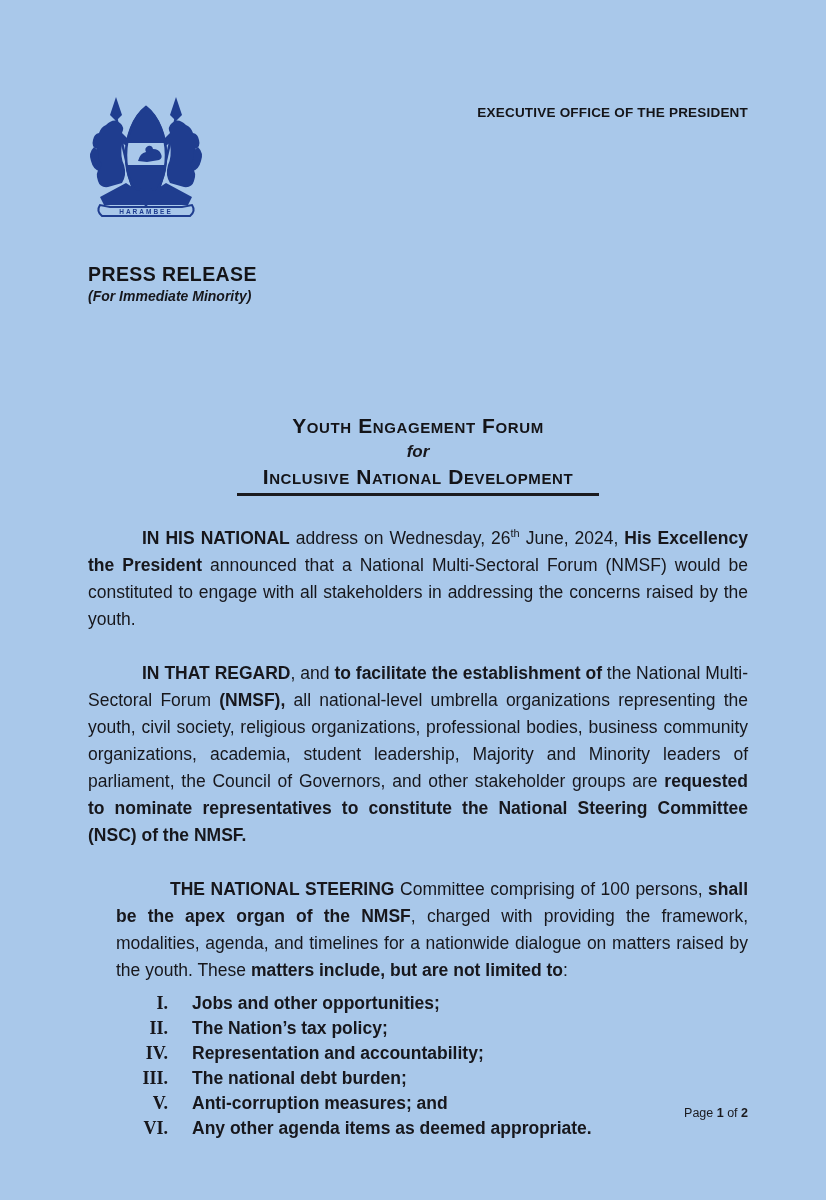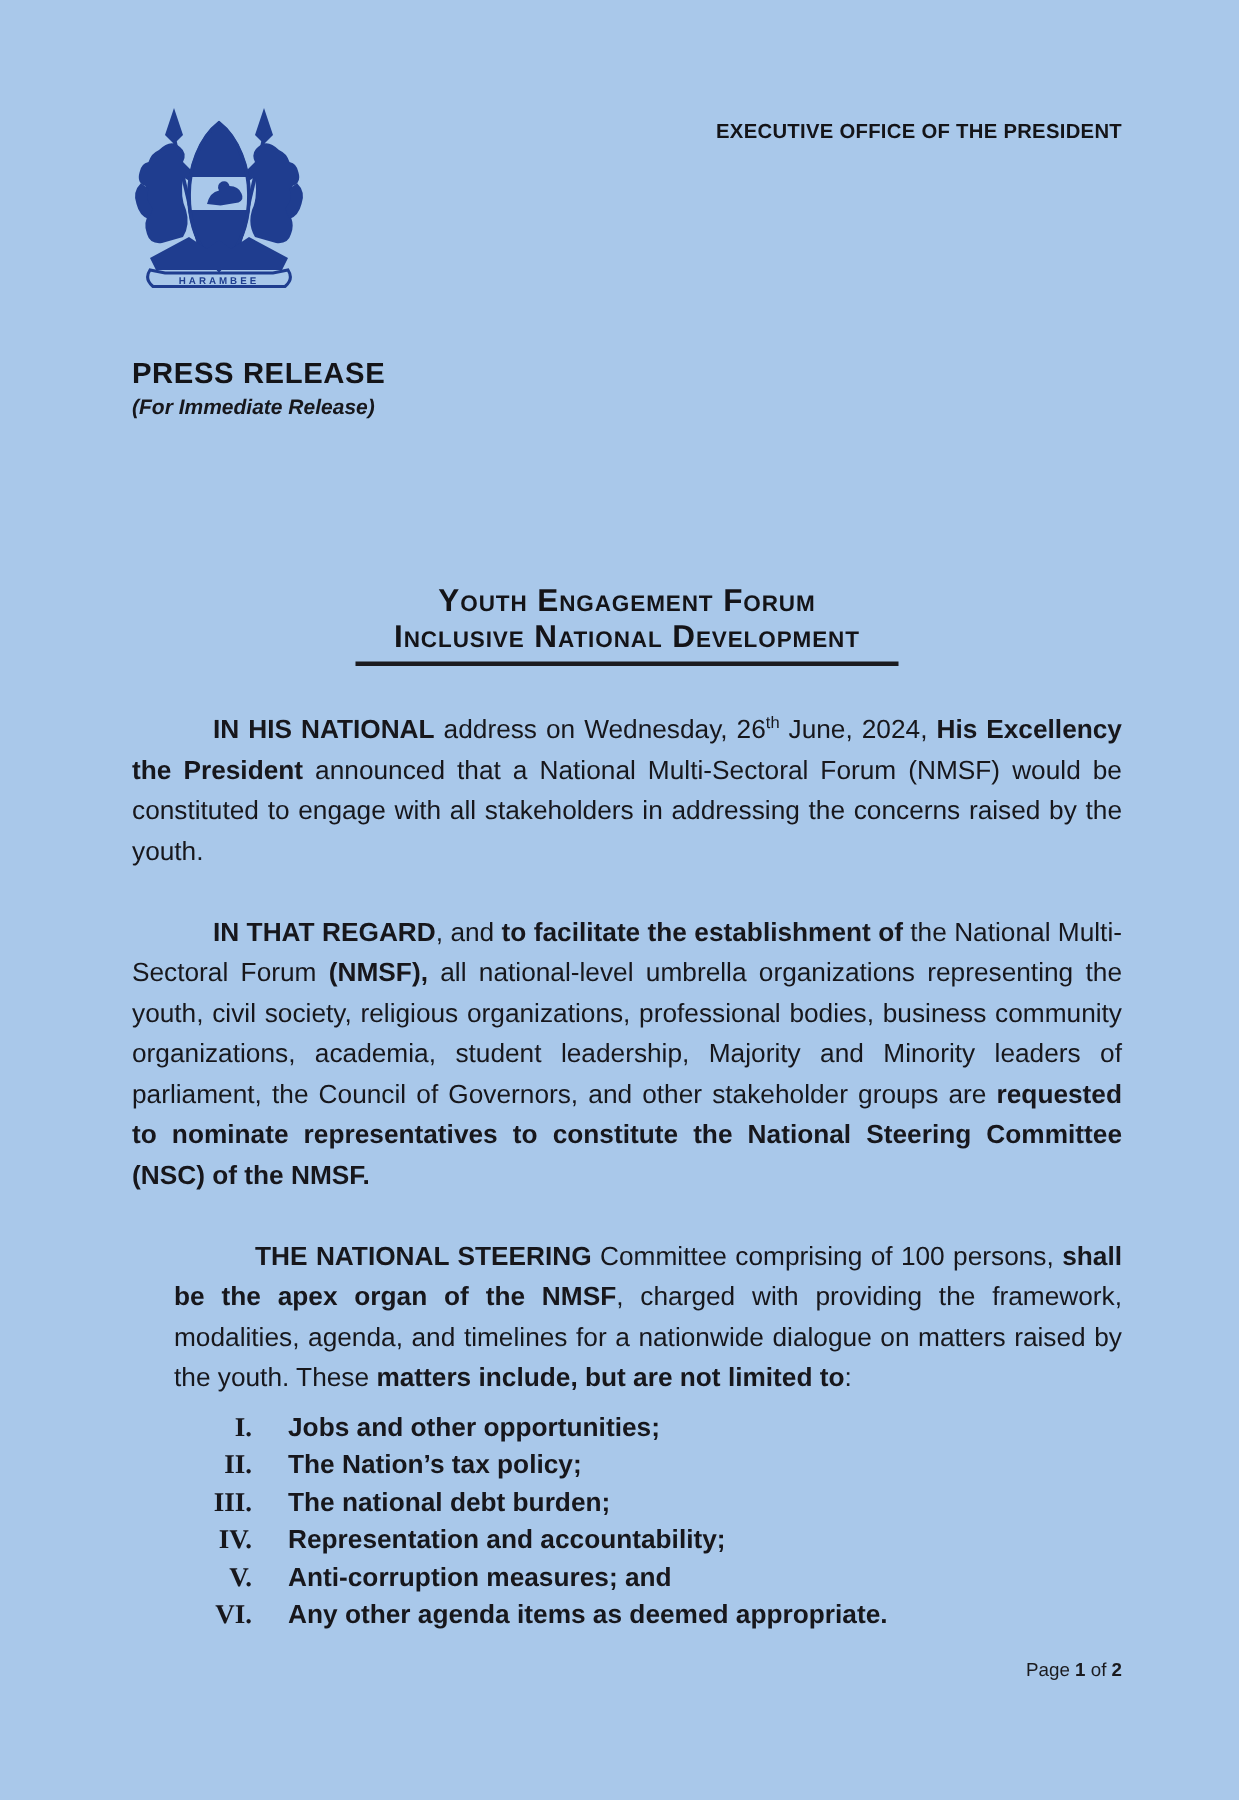--- a/index.html
+++ b/index.html
@@ -8,21 +8,21 @@
     background:#8aa7c6;
   }
   .page{
     position:relative;
     width:826px;height:1200px;
     margin:0 auto;
     background:#a9c8ea;
     color:#17171c;
     overflow:hidden;
     box-sizing:border-box;
-    padding:70px 78px 0 88px;
+    padding:95px 78px 0 88px;
   }
   
   .hdr{display:flex;justify-content:space-between;align-items:flex-start;}
   .crest{width:140px;height:124px;flex:0 0 auto;margin-left:-12px;}
   .office{
     font-size:13.5px;font-weight:bold;letter-spacing:.2px;
     margin-top:10px;white-space:nowrap;color:#141418;
   }
   
   .pr-block{margin-top:44px;}
@@ -99,25 +99,26 @@
       <g>
         <path d="M24 110 q-4 6 2 11 l88 0 q6 -5 2 -11 l-10 2 -72 0 Z" fill="#a9c8ea" stroke="#1f3d8f" stroke-width="2"></path>
         <text x="70" y="119" text-anchor="middle" font-family="Liberation Sans, sans-serif" font-size="6.5" font-weight="bold" letter-spacing="2" fill="#1f3d8f">HARAMBEE</text>
       </g>
     </svg>
     <div class="office">EXECUTIVE OFFICE OF THE PRESIDENT</div>
   </div>
 
   <div class="pr-block">
     <div class="pr-title">PRESS RELEASE</div>
-    <div class="pr-sub">(For Immediate Release)</div>
+    <div class="pr-sub">(For Immediate Minority)</div>
   </div>
 
   <div class="title-block">
     <div class="title-line">Youth Engagement Forum</div>
+    <div class="title-for">for</div>
     <div>
       <span class="title-line title-underlined">Inclusive National Development</span>
     </div>
   </div>
 
   <div class="body-copy">
       <p class="para"><span class="b">IN HIS NATIONAL</span><span> address on Wednesday, 26</span><sup>th</sup><span> June, 2024, </span><span class="b">His Excellency the President</span><span> announced that a National Multi-Sectoral Forum (NMSF) would be constituted to engage with all stakeholders in addressing the concerns raised by the youth.</span></p>
       <p class="para"><span class="b">IN THAT REGARD</span><span>, and </span><span class="b">to facilitate the establishment of</span><span> the National Multi-Sectoral Forum </span><span class="b">(NMSF),</span><span> all national-level umbrella organizations representing the youth, civil society, religious organizations, professional bodies, business community organizations, academia, student leadership, Majority and Minority leaders of parliament, the Council of Governors, and other stakeholder groups are </span><span class="b">requested to nominate representatives to constitute the National Steering Committee (NSC) of the NMSF.</span></p>
       <p class="para"><span class="b">THE NATIONAL STEERING</span><span> Committee comprising of 100 persons, </span><span class="b">shall be the apex organ of the NMSF</span><span>, charged with providing the framework, modalities, agenda, and timelines for a nationwide dialogue on matters raised by the youth. These </span><span class="b">matters include, but are not limited to</span><span>:</span></p>
     </div>
@@ -125,26 +126,26 @@
   <div class="agenda">
       <div class="agenda-item">
         <span class="numeral">I.</span>
         <span class="item-text">Jobs and other opportunities;</span>
       </div>
       <div class="agenda-item">
         <span class="numeral">II.</span>
         <span class="item-text">The Nation’s tax policy;</span>
       </div>
       <div class="agenda-item">
+        <span class="numeral">IV.</span>
+        <span class="item-text">Representation and accountability;</span>
+      </div>
+      <div class="agenda-item">
         <span class="numeral">III.</span>
         <span class="item-text">The national debt burden;</span>
-      </div>
-      <div class="agenda-item">
-        <span class="numeral">IV.</span>
-        <span class="item-text">Representation and accountability;</span>
       </div>
       <div class="agenda-item">
         <span class="numeral">V.</span>
         <span class="item-text">Anti-corruption measures; and</span>
       </div>
       <div class="agenda-item">
         <span class="numeral">VI.</span>
         <span class="item-text">Any other agenda items as deemed appropriate.</span>
       </div>
     </div>

